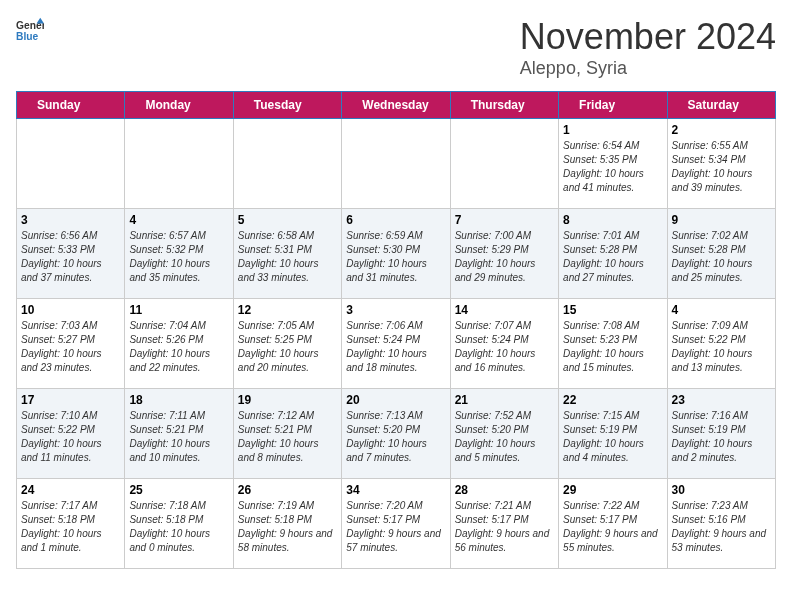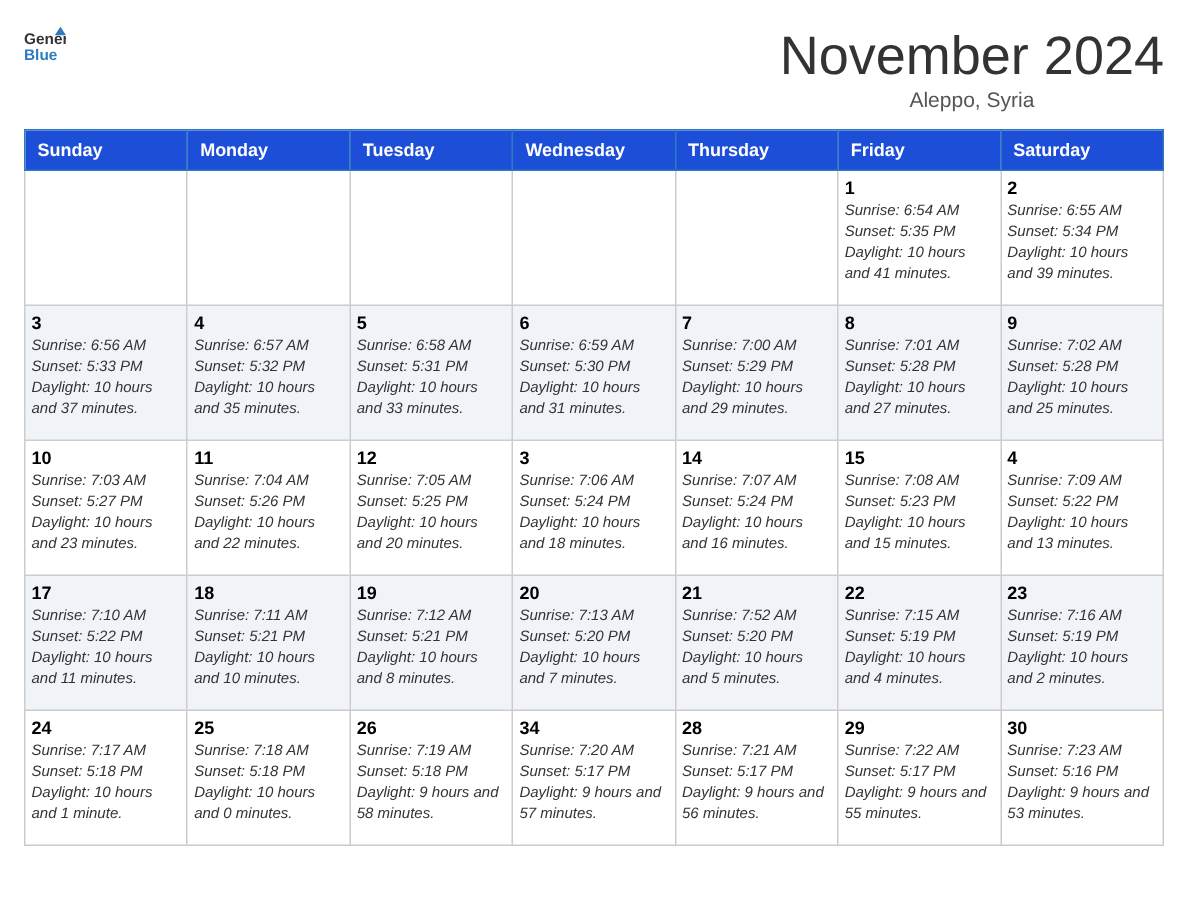--- a/index.html
+++ b/index.html
@@ -19,40 +19,40 @@
     .logo {
       display: flex;
       align-items: center;
       gap: 4px;
     }
     .logo-icon {
       width: 28px;
       height: 28px;
     }
     .title-block {
-      text-align: center;
+      text-align: left;
     }
     .month-title {
       font-size: 36px;
       font-weight: normal;
       color: #333;
     }
     .location {
-      font-size: 14px;
+      font-size: 18px;
       color: #555;
     }
     .calendar {
       width: 100%;
       border-collapse: collapse;
       font-size: 11px;
     }
     .calendar th {
-      background: #1d4ed8;
+      background: #be185d;
       color: #fff;
-      padding: 6px 8px;
+      padding: 6px 20px;
       text-align: left;
       font-size: 12px;
       font-weight: bold;
       border: 1px solid #2e7abf;
     }
     .calendar td {
       border: 1px solid #ccc;
       vertical-align: top;
       padding: 4px;
       width: calc(100% / 7);

